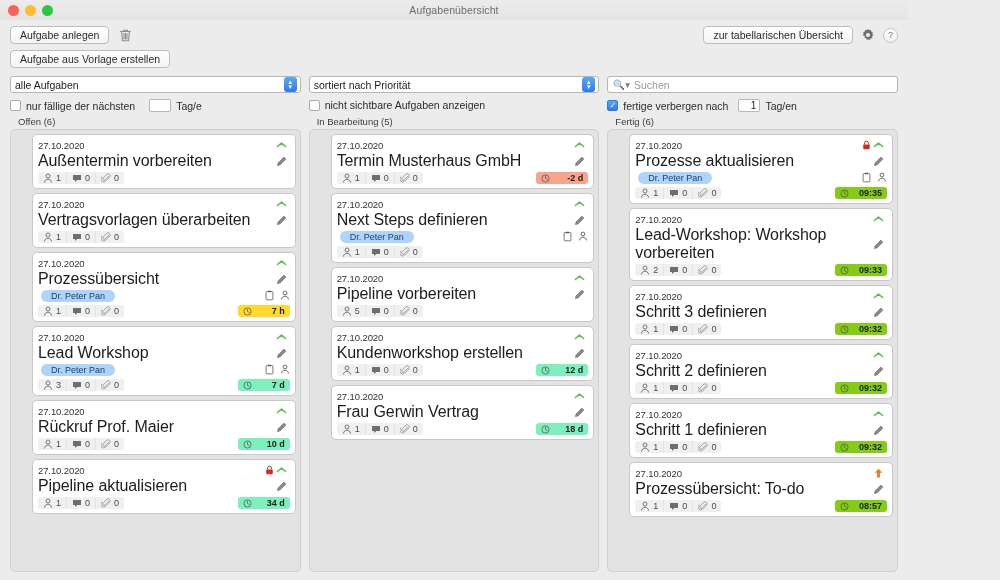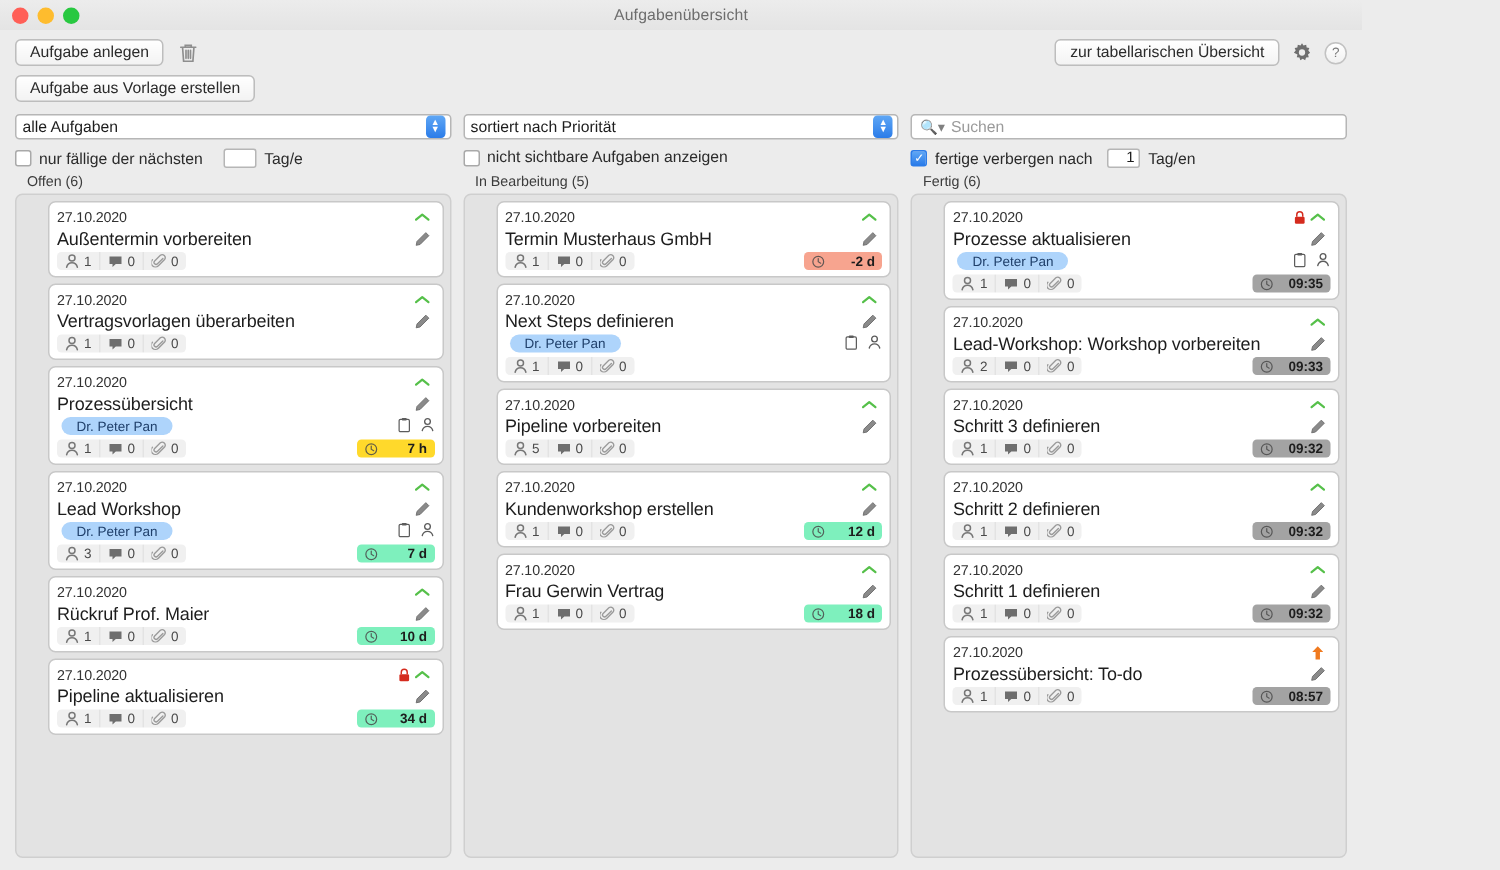--- a/index.html
+++ b/index.html
@@ -106,21 +106,21 @@
 
   
   .card {
     background: #fff; border: 1px solid #c8c8c8; border-radius: 5px;
     padding: 3px 5px 4px 5px; font-size: 10px; color: #1d1d1d;
     flex: 0 0 auto;
     margin-left: 17px;
   }
   .card-row { display: flex; align-items: center; min-height: 14px; }
   .card-date { font-size: 9.5px; color: #333; flex: 1; letter-spacing: -.1px; }
-  .card-title { font-size: 12px; color: #1d1d1d; flex: 1; letter-spacing: -.1px; }
+  .card-title { font-size: 16px; color: #1d1d1d; flex: 1; letter-spacing: -.1px; }
   .prio { width: 14px; text-align: center; font-size: 10px; line-height: 10px; }
   .prio.low { color: #56c04a; }
   .prio.high { color: #f07a1f; font-weight: bold; }
   .lock { font-size: 9px; color: #d52b1e; margin-right: 2px; }
   .pencil { width: 14px; text-align: center; font-size: 9.5px; color: #6e6e6e; }
   .tagrow { display: flex; align-items: center; min-height: 15px; }
   .tag {
     background: #aed4fb; color: #20406b; border-radius: 7px;
     font-size: 9px; padding: 1px 10px; margin-left: 3px;
   }
@@ -136,21 +136,21 @@
   .chip .gl { font-size: 9px; color: #777; }
   .due {
     margin-left: auto; display: flex; align-items: center; gap: 4px;
     border-radius: 3px; font-size: 9px; font-weight: bold; color: #1d1d1d;
     padding: 1px 5px; min-width: 52px; justify-content: space-between;
   }
   .due .clock { font-weight: normal; font-size: 9px; opacity: .85; }
   .due.green  { background: #7ef0bd; }
   .due.yellow { background: #ffd92b; }
   .due.red    { background: #f7a48f; }
-  .due.blue   { background: #a3a3a3; }
+  .due.blue   { background: #84cc16; }
 
   svg { display: block; }
 </style>
 </head>
 <body>
 
 <div class="window">
 
   <div class="titlebar">
     <div class="traffic">

